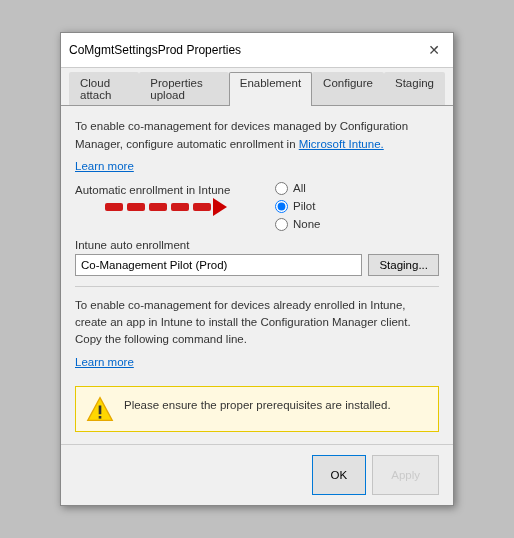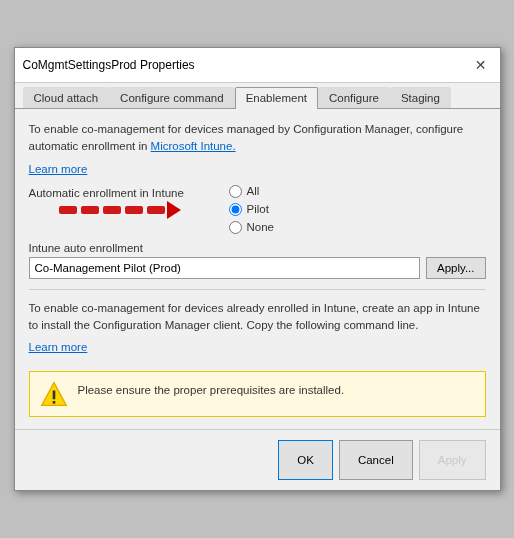--- a/index.html
+++ b/index.html
@@ -7,21 +7,21 @@
       background: #c0c0c0;
       font-family: 'Segoe UI', Tahoma, Geneva, Verdana, sans-serif;
       font-size: 12px;
       display: flex;
       justify-content: center;
       align-items: center;
       width: 514px;
       height: 538px;
     }
     .window {
-      width: 487px;
+      width: 394px;
       background: #f0f0f0;
       border: 1px solid #888;
       box-shadow: 2px 2px 8px rgba(0,0,0,0.4);
     }
     .title-bar {
       background: #fff;
       display: flex;
       align-items: center;
       justify-content: space-between;
       padding: 6px 8px;
@@ -251,21 +251,21 @@
 
   <div class="title-bar">
     <div class="title-bar-left">
       <span>CoMgmtSettingsProd Properties</span>
     </div>
     <button class="title-close">✕</button>
   </div>
 
   <div class="tabs">
     <div class="tab">Cloud attach</div>
-    <div class="tab">Configure command</div>
+    <div class="tab">Properties upload</div>
     <div class="tab active">Enablement</div>
     <div class="tab">Configure</div>
     <div class="tab">Staging</div>
   </div>
 
   <div class="content">
     
     <p class="section-text">
       <span>To enable co-management for devices managed by Configuration Manager, configure automatic enrollment in </span><a class="link">Microsoft Intune.</a>
     </p>
@@ -301,21 +301,21 @@
           </label>
         </div>
       </div>
     </div>
 
     
     <div class="field-section">
       <div class="field-label">Intune auto enrollment</div>
       <div class="field-row">
         <input type="text" class="text-input" value="Co-Management Pilot (Prod)" style="">
-        <button class="browse-btn">Apply...</button>
+        <button class="browse-btn">Staging...</button>
       </div>
     </div>
 
     <hr class="section-divider">
 
     
     <p class="section-text">To enable co-management for devices already enrolled in Intune, create an app in Intune to install the Configuration Manager client. Copy the following command line.</p>
     <a class="learn-more">Learn more</a>
 
     
@@ -324,16 +324,15 @@
         <polygon points="16,3 30,29 2,29" fill="#FFD700" stroke="#e6a800" stroke-width="1.5"></polygon>
         <rect x="14.5" y="12" width="3" height="10" fill="#333"></rect>
         <rect x="14.5" y="24" width="3" height="3" fill="#333"></rect>
       </svg>
       <span class="warning-text">Please ensure the proper prerequisites are installed.</span>
     </div>
   </div>
 
   <div class="bottom-bar">
     <button class="btn primary">OK</button>
-    <button class="btn">Cancel</button>
     <button class="btn" disabled="">Apply</button>
   </div>
 </div>
 
 </body></html>

